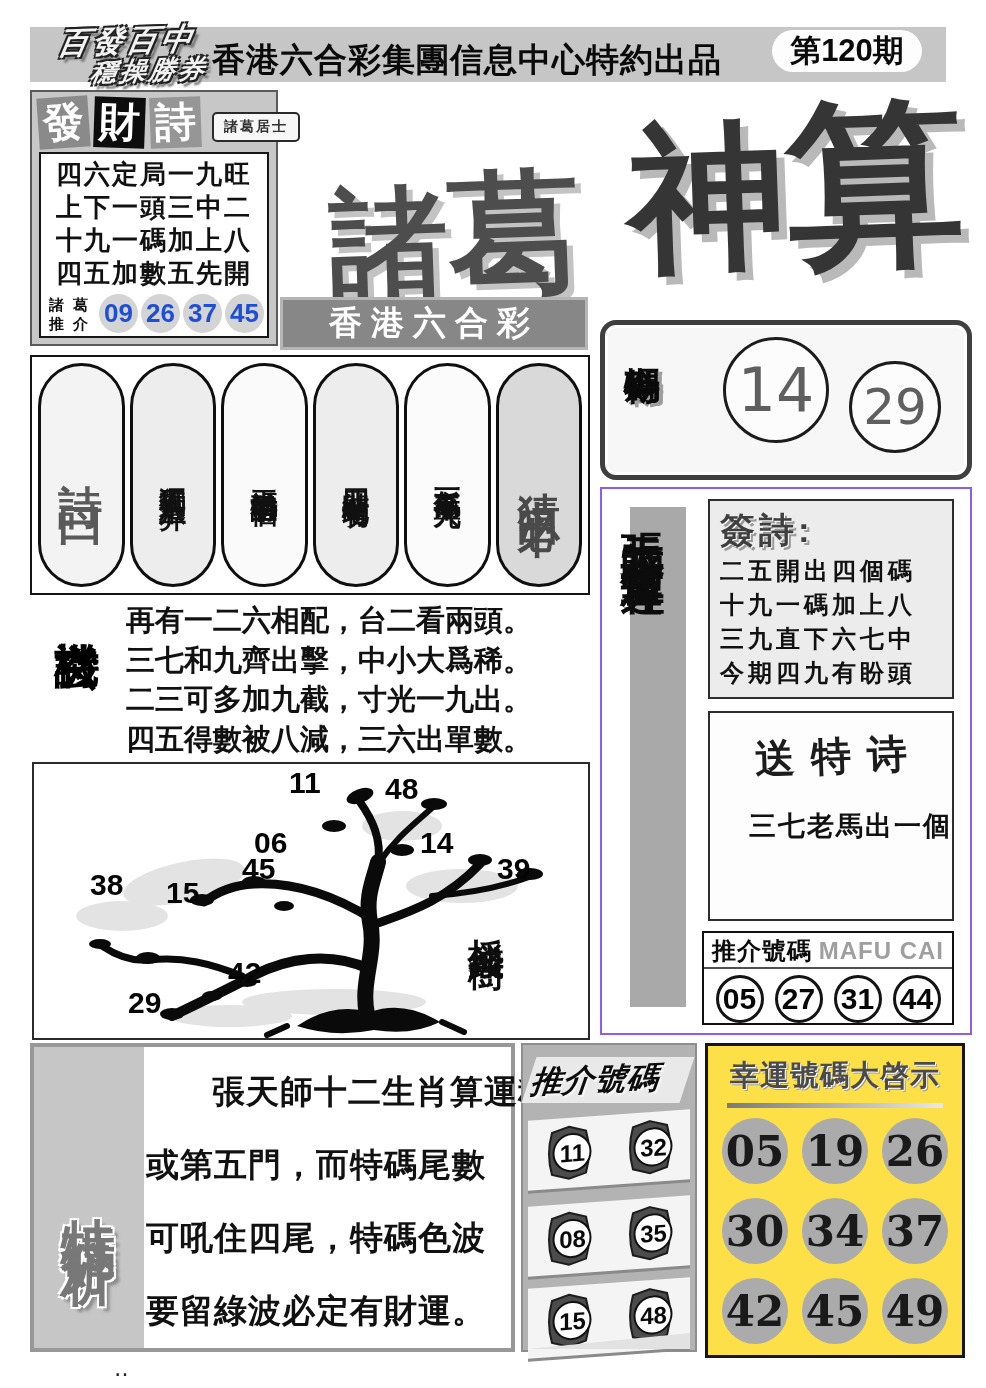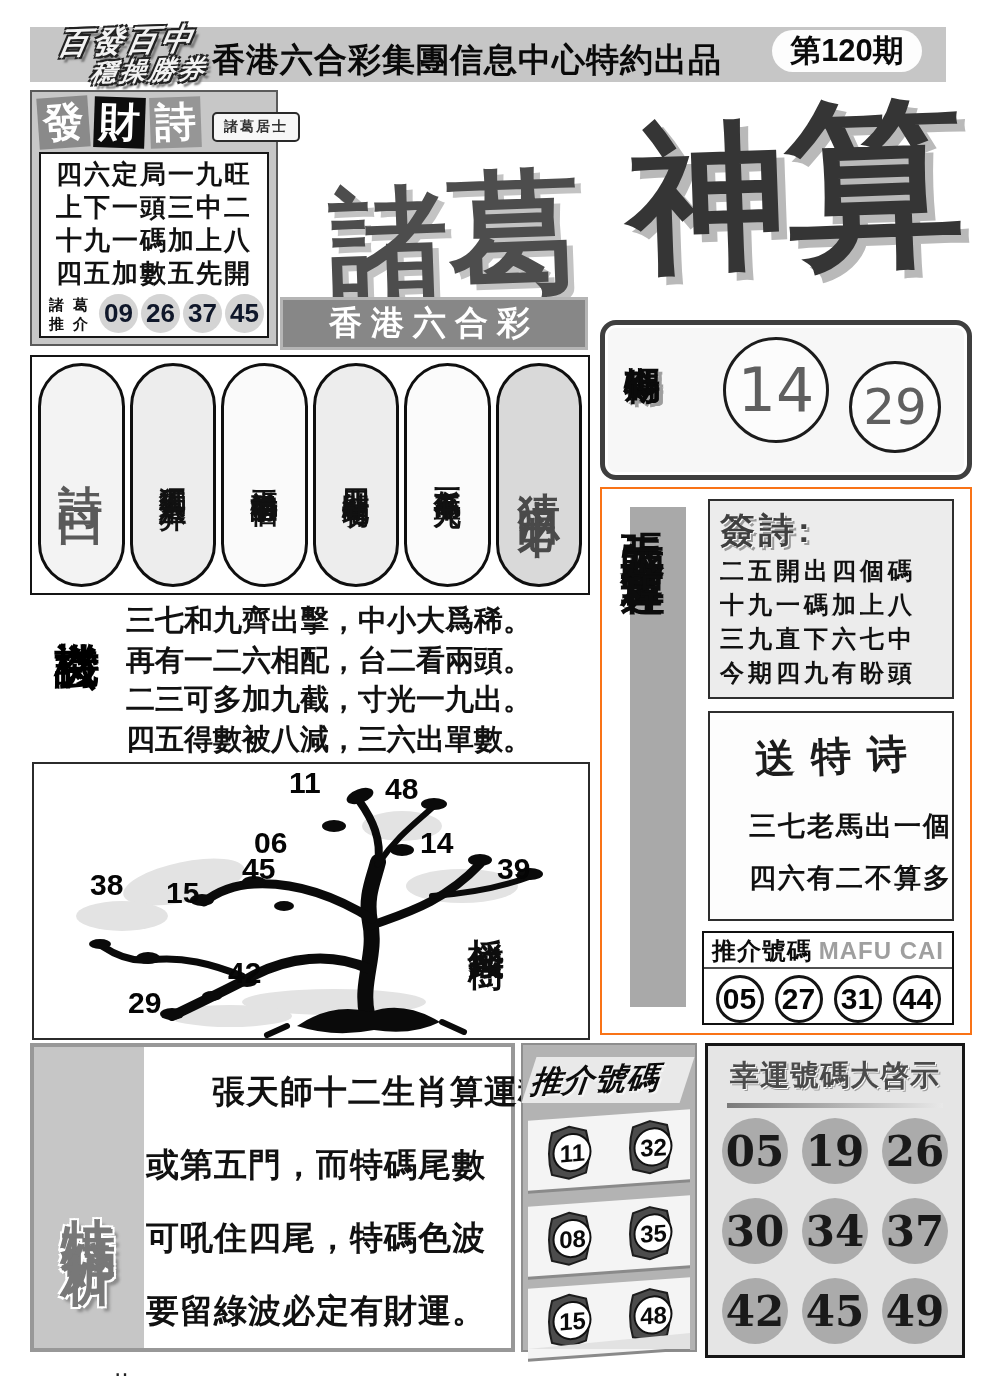--- a/index.html
+++ b/index.html
@@ -31,21 +31,21 @@
   .author-pill{position:absolute;left:180px;top:20px;width:88px;height:30px;background:#f7f7f7;
     border:2px solid #2a2a2a;border-radius:5px;box-sizing:border-box;display:flex;align-items:center;
     justify-content:center;font-size:14px;font-weight:700;letter-spacing:2px;color:#333;}
   .facai-inner{position:absolute;left:7px;top:60px;width:230px;height:186px;background:#fff;
     border:2px solid #161616;box-sizing:border-box;padding-top:4px;}
   .facai-line{font-size:26px;font-weight:700;letter-spacing:2px;text-align:center;line-height:33px;white-space:nowrap;}
   .rec-row{position:absolute;left:4px;bottom:3px;display:flex;align-items:center;}
   .rec-label{font-size:15px;font-weight:700;line-height:19px;letter-spacing:9px;margin:0 2px 0 4px;white-space:nowrap;}
   .rec-balls{display:flex;gap:3px;}
   .ball-s{width:39px;height:39px;border-radius:50%;background:#d4d4d4;display:flex;align-items:center;
-    justify-content:center;font-size:26px;font-weight:700;color:#0f172a;}
+    justify-content:center;font-size:26px;font-weight:700;color:#1d4ed8;}
 
   
   .zhuge{left:330px;top:148px;transform:rotate(-2deg);color:#4d4d4d;font-weight:700;
     text-shadow:6px 6px 0 #c3c3c3;white-space:nowrap;}
   .zhuge .c1{font-size:118px;}
   .zhuge .c2{font-size:132px;}
   .shensuan{left:628px;top:70px;transform:rotate(-2deg);color:#353535;font-weight:700;
     text-shadow:8px 8px 0 #b9b9b9;white-space:nowrap;}
   .shensuan .c1{font-size:158px;}
   .shensuan .c2{font-size:178px;}
@@ -80,21 +80,21 @@
   
   .xuanji-label{left:52px;top:606px;font-size:45px;font-weight:900;line-height:50px;color:#000;}
   .xuanji-lines{left:126px;top:601px;width:466px;font-size:29px;font-weight:700;line-height:39.5px;white-space:nowrap;}
 
   
   .tree-box{left:32px;top:762px;width:558px;height:278px;border:2px solid #2b2b2b;background:#fff;box-sizing:border-box;}
   .tree-num{position:absolute;font-size:30px;font-weight:900;color:#050505;}
   .tree-label{position:absolute;left:428px;top:146px;font-size:36px;font-weight:900;letter-spacing:8px;color:#0d0d0d;}
 
   
-  .zodiac{left:600px;top:487px;width:372px;height:548px;border:2px solid #f97316;background:#fff;box-sizing:border-box;}
+  .zodiac{left:600px;top:487px;width:372px;height:548px;border:2px solid #8b5cf6;background:#fff;box-sizing:border-box;}
   .zhang-shadow{position:absolute;left:28px;top:18px;width:56px;height:500px;background:#a9a9a9;}
   .zhang-label{position:absolute;left:12px;top:8px;height:528px;font-size:44px;font-weight:900;color:#0c0c0c;letter-spacing:5px;}
   .qianshi{position:absolute;left:106px;top:10px;width:246px;height:200px;border:2px solid #2e2e2e;
     background:#ececec;box-sizing:border-box;padding:6px 10px;}
   .qianshi-title{font-size:35px;font-weight:900;color:#3f3f3f;letter-spacing:4px;
     text-shadow:1px 1px 0 #fff,3px 3px 0 #9a9a9a;}
   .qianshi-line{font-size:24px;font-weight:700;letter-spacing:4px;line-height:34px;white-space:nowrap;}
   .songte{position:absolute;left:106px;top:222px;width:246px;height:210px;border:2px solid #2e2e2e;
     background:#fdfdfd;box-sizing:border-box;text-align:center;}
   .songte-title{margin-top:16px;font-size:40px;font-weight:700;letter-spacing:16px;color:#1c1c1c;
@@ -128,21 +128,21 @@
     color:#0c0c0c;transform:skewX(-8deg) rotate(-2deg);letter-spacing:1px;text-shadow:2px 2px 0 #f5f5f5;}
   .tuijie-band{position:absolute;left:5px;width:162px;height:70px;background:#f4f4f4;
     transform:skewY(-4deg);box-shadow:0 3px 0 #8a8a8a;display:flex;align-items:center;justify-content:space-around;}
   .band1{top:70px;} .band2{top:156px;} .band3{top:238px;}
   .tuijie-wedge{position:absolute;left:5px;top:288px;width:162px;height:16px;background:#e2e2e2;
     clip-path:polygon(0 100%,100% 0,100% 100%);}
   .badge{position:relative;width:54px;height:58px;}
   .badge .num{position:absolute;left:13px;top:16px;width:36px;text-align:center;font-size:24px;
     font-weight:700;color:#0a0a0a;}
 
-  .lucky{left:705px;top:1043px;width:260px;height:315px;border:3px solid #161616;background:#e5e5e5;box-sizing:border-box;}
+  .lucky{left:705px;top:1043px;width:260px;height:315px;border:3px solid #161616;background:#fde047;box-sizing:border-box;}
   .lucky-title{margin-top:10px;text-align:center;font-size:29px;font-weight:900;color:#4a4a4a;
     letter-spacing:1px;text-shadow:1px 1px 0 #fff,2px 2px 0 #9a9a9a;}
   .lucky-rule{width:216px;height:5px;margin:7px auto 10px auto;background:linear-gradient(to right,#7a7a7a,#e8e8e8);}
   .lucky-grid{display:grid;grid-template-columns:repeat(3,66px);grid-auto-rows:66px;gap:14px;justify-content:center;}
   .ball-l{width:66px;height:66px;border-radius:50%;background:#ababab;display:flex;align-items:center;
     justify-content:center;font-size:42px;font-weight:700;color:#1a1a1a;font-family:"DejaVu Serif","Liberation Serif",serif;}
 
   .footer-dots{left:114px;top:1356px;font-size:22px;letter-spacing:5px;color:#222;}
 </style>
 </head>
@@ -219,22 +219,22 @@
     <div class="pill pill-d">
       <div class="vert serif pill-line">高低不平一與九</div>
     </div>
     <div class="pill pill-hot">
       <div class="vert serif">猜中必中</div>
     </div>
   </div>
 
   <div class="abs xuanji-label vert">玄機詩</div>
   <div class="abs xuanji-lines">
+    <div>再有一二六相配，台二看兩頭。</div>
     <div>三七和九齊出擊，中小大爲稀。</div>
-    <div>再有一二六相配，台二看兩頭。</div>
     <div>二三可多加九截，寸光一九出。</div>
     <div>四五得數被八減，三六出單數。</div>
   </div>
 
   <div class="abs tree-box">
     <svg width="554" height="274" viewBox="0 0 554 274">
       <g fill="#e3e3e3">
         <ellipse cx="150" cy="118" rx="62" ry="20" transform="rotate(-12 150 118)"></ellipse>
         <ellipse cx="88" cy="152" rx="46" ry="15"></ellipse>
         <ellipse cx="428" cy="122" rx="56" ry="17"></ellipse>
@@ -294,21 +294,20 @@
       <div class="qianshi-line">二五開出四個碼</div>
       <div class="qianshi-line">十九一碼加上八</div>
       <div class="qianshi-line">三九直下六七中</div>
       <div class="qianshi-line">今期四九有盼頭</div>
     </div>
 
     <div class="songte">
       <div class="songte-title serif">送特诗</div>
       <div class="songte-lines">
         <div class="songte-line">三七老馬出一個</div>
-        <div class="songte-line">四六有二不算多</div>
       </div>
     </div>
 
     <div class="mafu">
       <div class="mafu-head">
         <span class="mafu-label">推介號碼</span>
         <span class="mafu-brand">MAFU CAI</span>
       </div>
       <div class="mafu-row">
         <div class="ball-m">05</div>

